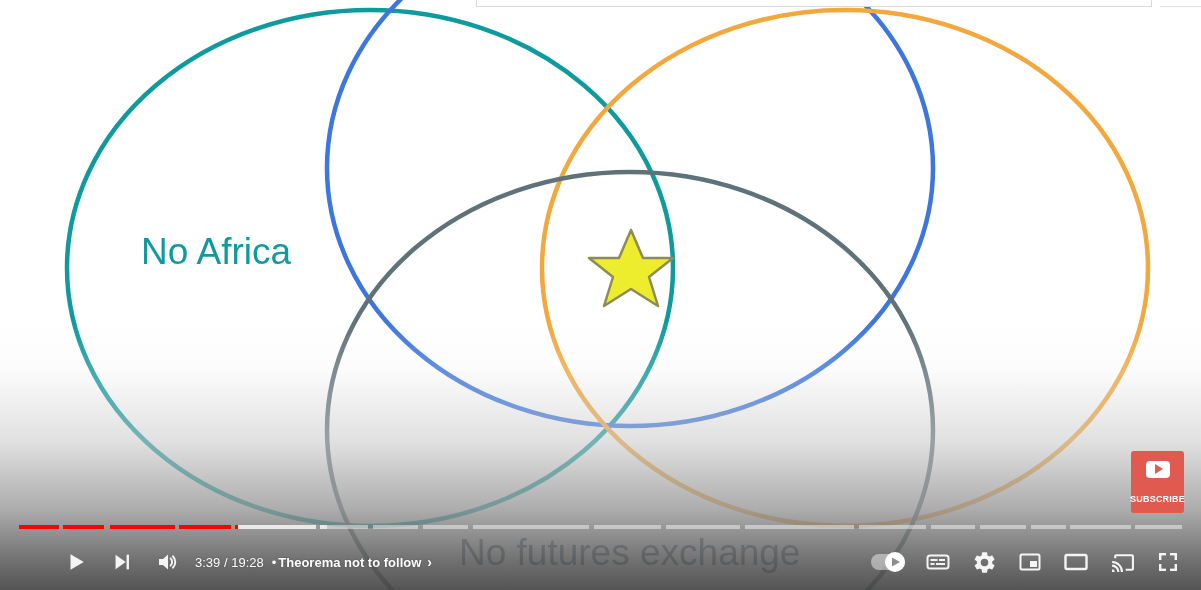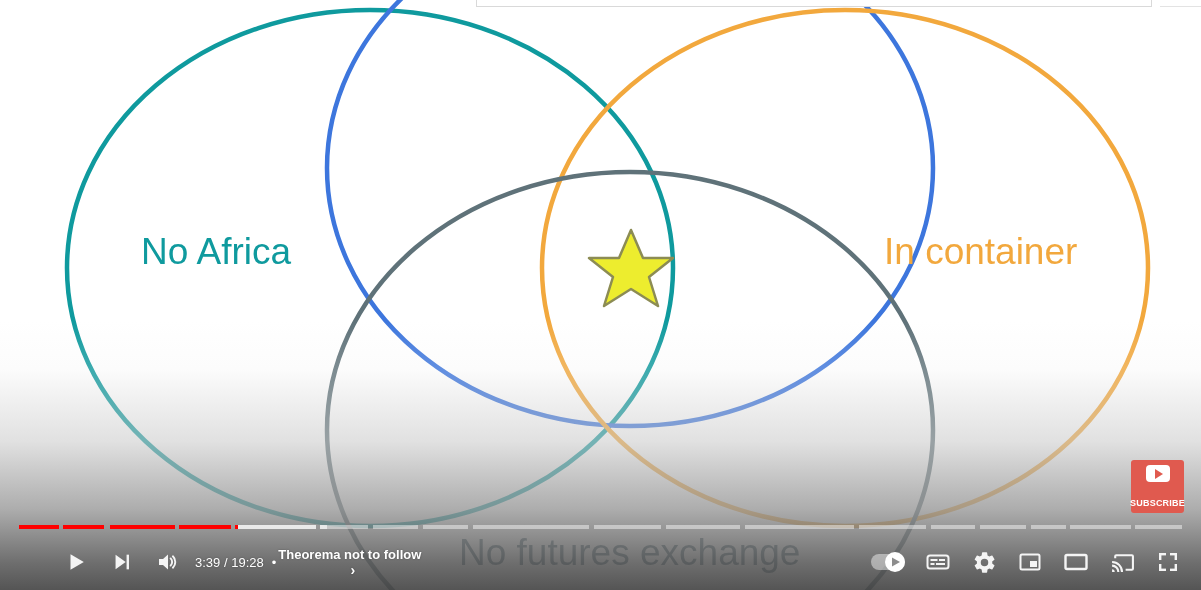--- a/index.html
+++ b/index.html
@@ -80,21 +80,21 @@
                 rgba(90,90,90,0.88) 90%,
                 rgba(70,70,70,0.92) 100%);
     pointer-events: none;
     z-index: 10;
   }
 
   
   .subscribe-btn {
     position: absolute;
     right: 17px; bottom: 77px;
-    width: 53px; height: 53px;
+    width: 53px; height: 62px;
     background: #e05a4f;
     border-radius: 3px;
     display: flex;
     flex-direction: column;
     align-items: center;
     justify-content: center;
     gap: 16px;
     z-index: 25;
     cursor: pointer;
   }
@@ -180,21 +180,20 @@
   }
   .chapter-title {
     display: flex; align-items: center;
     color: #ffffff;
     font-size: 13px;
     font-weight: bold;
     font-family: "Liberation Sans", sans-serif;
     white-space: nowrap;
     cursor: pointer;
     text-shadow: 0 0 2px rgba(0,0,0,0.35);
-    flex-direction: column;
   }
   .chev { margin-left: 6px; font-weight: bold; font-size: 14px; }
   .dot-sep { color:#fff; font-size:13px; padding: 0 2px; }
   .autoplay {
     width: 54px; height: 48px;
     display: flex; align-items: center; justify-content: center;
     cursor: pointer;
   }
 </style>
 </head>
@@ -210,21 +209,20 @@
       <g fill="none" stroke-width="4.5">
         <ellipse id="c-teal" cx="370" cy="268" rx="303" ry="258" stroke="#0f9a9e"></ellipse>
         <ellipse id="c-blue" cx="630" cy="168" rx="303" ry="258" stroke="#3d76dd"></ellipse>
         <ellipse id="c-orange" cx="845" cy="268" rx="303" ry="258" stroke="#f2a83d"></ellipse>
         <ellipse id="c-gray" cx="630" cy="430" rx="303" ry="258" stroke="#5f7279"></ellipse>
       </g>
       <polygon points="631,230 643,258 673,258 649,277 658,306 631,289 604,306 613,277 589,258 619,258" fill="#eded2e" stroke="#8c8c54" stroke-width="2.5" stroke-linejoin="round"></polygon>
     </svg>
 
     <div class="venn-label" id="label-no-africa">No Africa</div>
-    <div class="venn-label" id="label-in-container">In container</div>
     <div class="venn-label" id="label-no-futures">No futures exchange</div>
   </div>
 
   <div class="scrim"></div>
 
   <div class="subscribe-btn">
     <div class="sub-play-box">
       <div class="sub-play-tri"></div>
     </div>
     <div class="sub-text">SUBSCRIBE</div>

